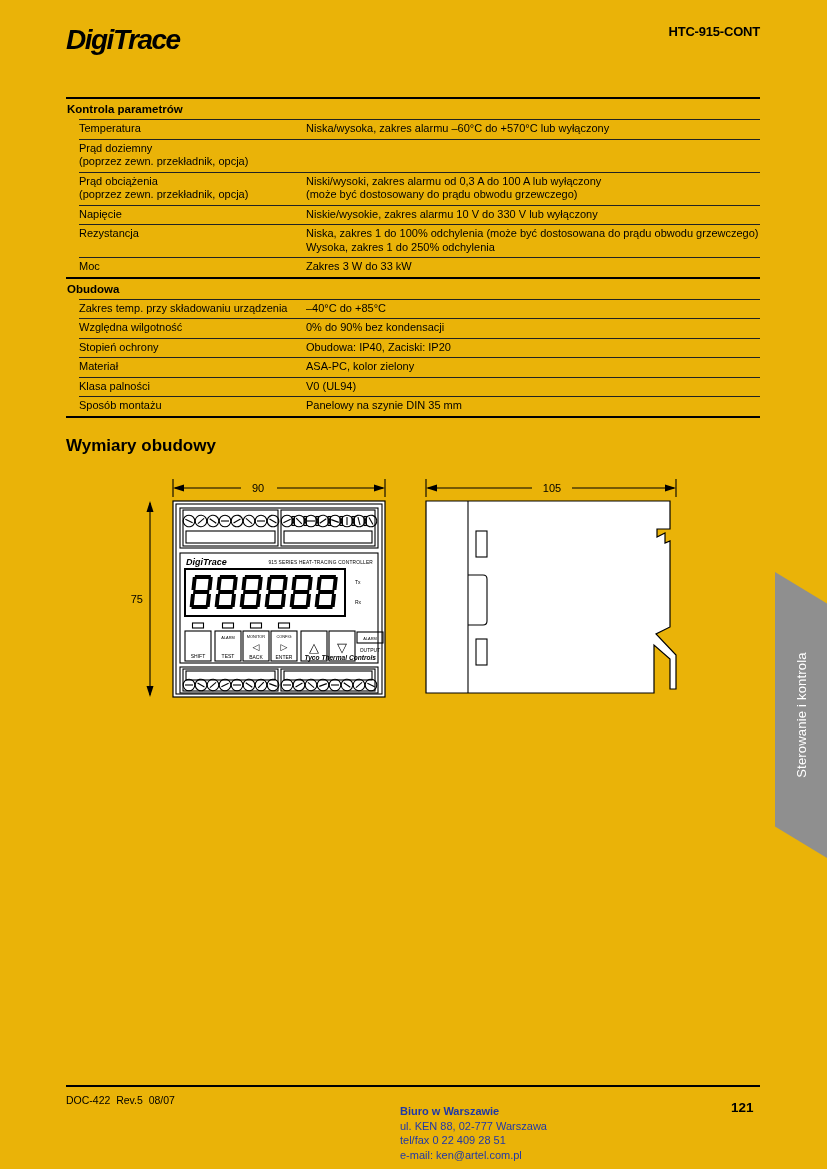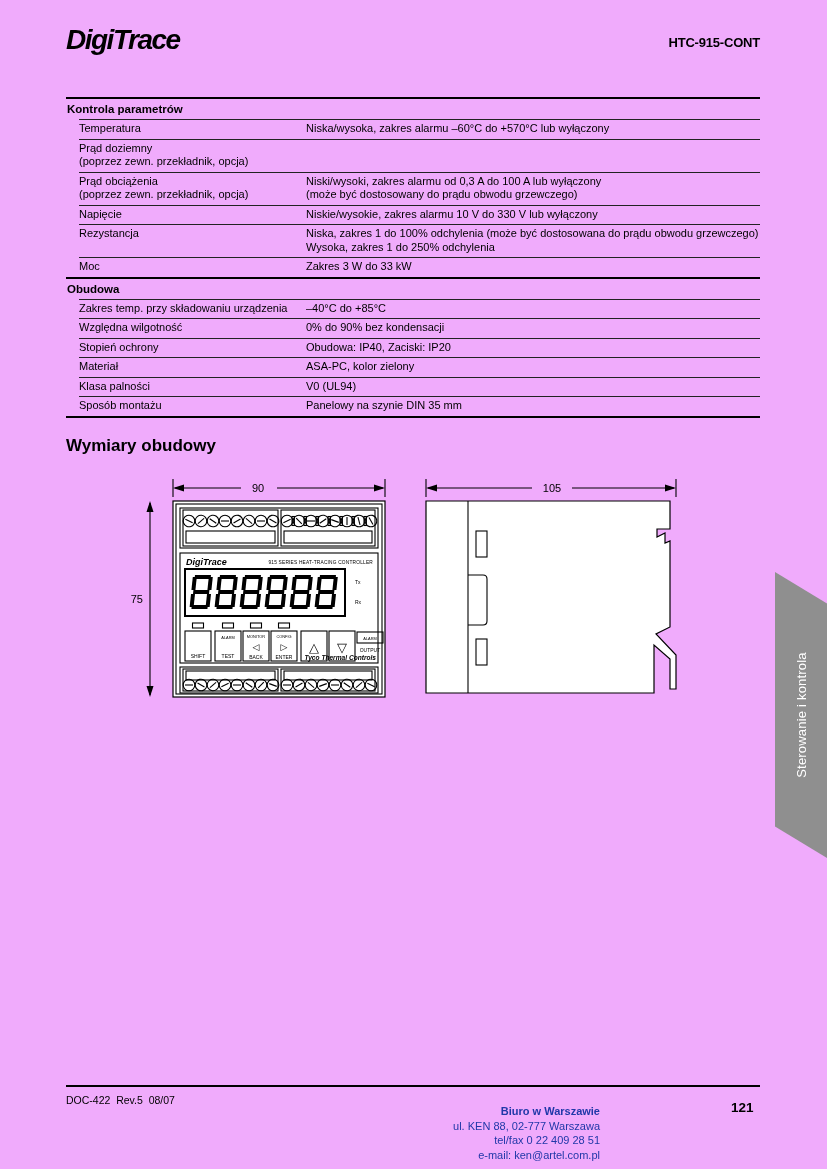--- a/index.html
+++ b/index.html
@@ -1,26 +1,26 @@
 <!DOCTYPE html>
 <html><head>
 <meta charset="utf-8">
 <style>
   html,body { margin:0; padding:0; background:#e8e8e8; }
   .page {
     position:relative; width:827px; height:1169px; margin:0 auto;
-    background:#f0abfc; font-family:"Liberation Sans", sans-serif; color:#000;
+    background:#eab308; font-family:"Liberation Sans", sans-serif; color:#000;
     overflow:hidden;
   }
 
   
   .header { position:absolute; left:66px; top:24px; width:694px;
             display:flex; justify-content:space-between; align-items:flex-start; }
   .logo { font-size:28px; font-weight:bold; font-style:italic; letter-spacing:-1.5px; }
-  .product-code { font-size:13px; font-weight:bold; letter-spacing:-0.2px; margin-top:11px; }
+  .product-code { font-size:13px; font-weight:bold; letter-spacing:-0.2px; }
 
   
   .spec { position:absolute; left:66px; top:97px; width:694px; }
   .spec-table { border-top:2.5px solid #000; }
   .spec-table.last { border-bottom:2.5px solid #000; }
   .section-title { font-weight:bold; font-size:11.5px; padding:4px 0 4px 1px; }
   .rows { margin-left:13px; border-top:1px solid #222; }
   .row { display:flex; padding:2px 0 3px; font-size:11px; line-height:13.5px; }
   .row + .row { border-top:1px solid #222; }
   .cell.label { width:227px; flex:none; }
@@ -51,21 +51,21 @@
   .side-tab span { position:absolute; left:50%; top:50%;
                    transform:translate(-50%,-50%) rotate(-90deg);
                    white-space:nowrap; color:#fff; font-size:13px; letter-spacing:0.2px; }
 
   
   .footer-rule { position:absolute; left:66px; top:1085px; width:694px; border-top:2px solid #000; }
   .doc-ref { position:absolute; left:66px; top:1094px; font-size:10.5px; white-space:pre; }
   .addr { color:#2038a8; font-size:11px; line-height:14.5px; }
   .addr .name { font-weight:bold; }
   .addr-company { position:absolute; left:230px; top:1104px; }
-  .addr-office  { position:absolute; left:400px; top:1104px; width:200px; text-align:right; }
+  .addr-office  { position:absolute; left:400px; top:1104px; width:200px; text-align:left; }
   .page-number { position:absolute; left:731px; top:1100px; font-weight:bold; font-size:13.5px; }
 </style>
 </head>
 <body>
 
 <div class="page">
 
   <div class="header">
     <div class="logo">DigiTrace</div>
     <div class="product-code">HTC-915-CONT</div>

